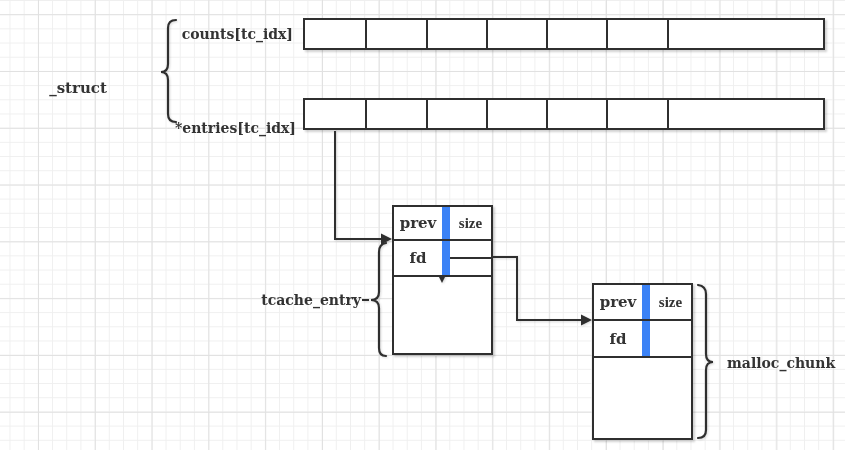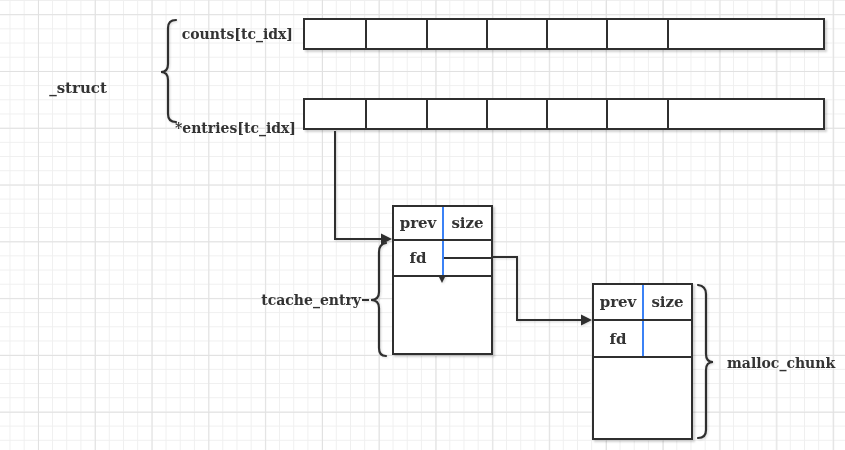--- a/index.html
+++ b/index.html
@@ -68,22 +68,23 @@
     flex:0 0 auto;
   }
   .chunk .fcell{
     box-sizing:border-box;
     flex:0 0 48px;
     display:flex;align-items:center;justify-content:center;
     font-size:15px;
   }
   .chunk .fcell.rightcell{
     flex:1 1 auto;
-    border-left:2px solid #3b82f6;
+    border-left:8px solid #3b82f6;
     position:relative;
+    font-family:Liberation Serif, serif;
   }
   .chunk .body{flex:1 1 auto;}
   
   .through-line{
     position:absolute;left:0;right:0;top:50%;
     border-top:2px solid #2f2f2f;
     margin-top:-1px;
   }
   svg.overlay{
     position:absolute;left:0;top:0;

